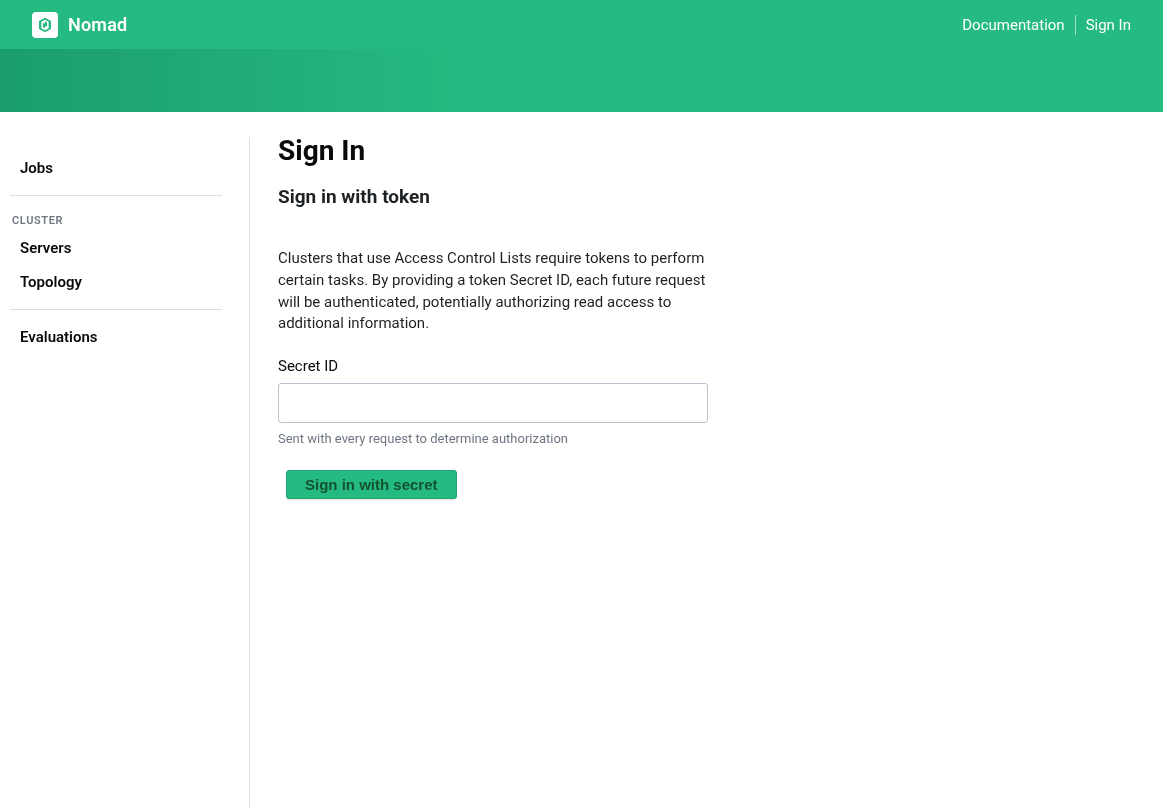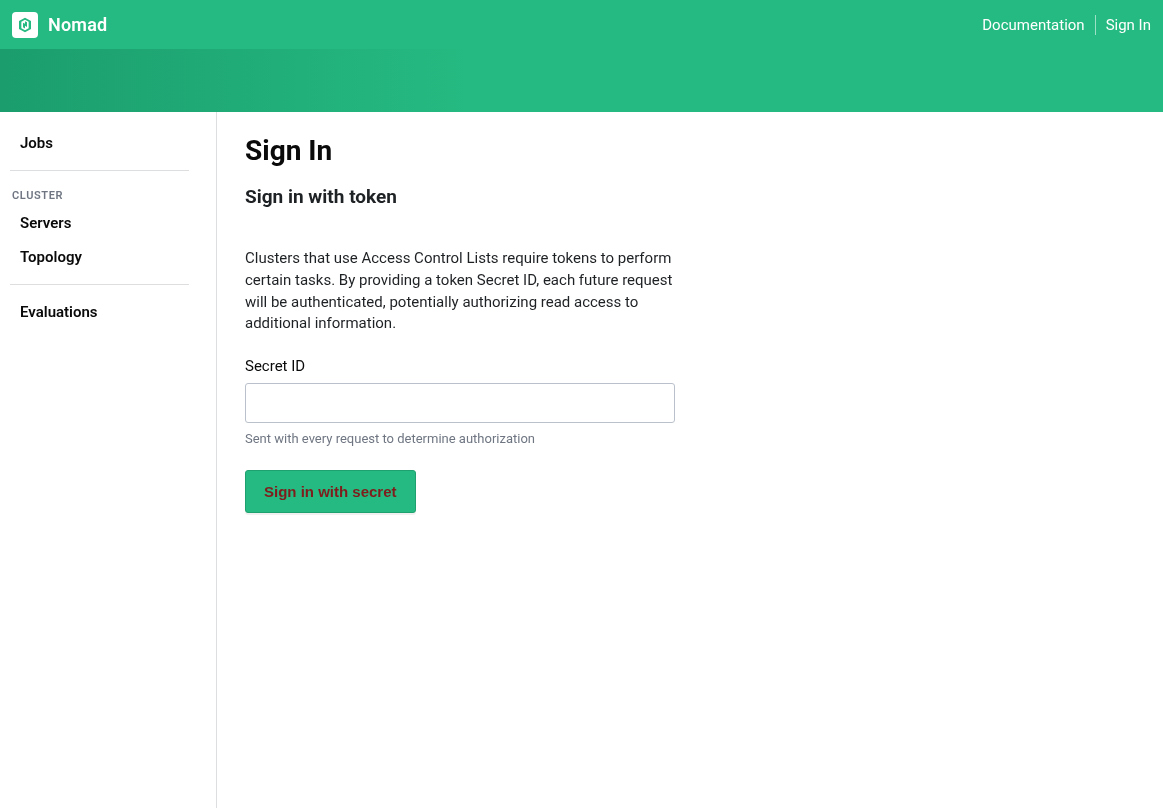--- a/index.html
+++ b/index.html
@@ -10,21 +10,21 @@
     color: #0a0a0a;
     font-size: 14px;
   }
 
   
   .topnav {
     height: 49px;
     background: #25ba81;
     display: flex;
     align-items: center;
-    padding: 0 12px;
+    padding: 0 32px;
     justify-content: space-between;
   }
   .brand {
     display: flex;
     align-items: center;
     gap: 10px;
     color: #fff;
     font-weight: 600;
     font-size: 18px;
     letter-spacing: .2px;
@@ -58,23 +58,24 @@
     background-image: linear-gradient(90deg, #1b9d6d, #25ba81 40%, #25ba81);
   }
 
   
   .body-wrap {
     display: flex;
     height: calc(100% - 112px);
   }
 
   .sidebar {
-    width: 217px;
+    width: 250px;
     border-right: 1px solid #dcdee0;
     padding: 14px 27px 0 10px;
+    margin-top: 25px;
   }
   .sidebar-item {
     display: block;
     padding: 8px 10px;
     font-weight: 600;
     font-size: 15px;
     color: #0a0a0a;
     cursor: pointer;
     border-radius: 2px;
   }
@@ -130,28 +131,29 @@
     letter-spacing: 2px;
   }
   .hint {
     font-size: 13px;
     color: #6f7682;
     margin-top: 8px;
   }
   .primary-btn {
     margin-top: 24px;
     background: #25ba81;
-    color: #7f1d1d;
-    font-weight: 600;
-    font-size: 15px;
-    padding: 12px 18px;
+    color: #14532d;
+    font-weight: 600;
+    font-size: 15px;
+    padding: 5px 18px;
     border: 1px solid #1fa06f;
     border-radius: 3px;
     cursor: pointer;
     box-shadow: 0 2px 0 rgba(0,0,0,.06);
+    margin-left: 8px;
   }
 </style>
 </head>
 <body>
 
 <div class="topnav">
   <div class="brand">
     <span class="brand-logo">
       <svg width="16" height="16" viewBox="0 0 24 24">
           <path fill="#25ba81" d="M12 1 3 6v12l9 5 9-5V6l-9-5zm0 3.2 5.5 3.1v9.4L12 19.8l-5.5-3.1V7.3L12 4.2z"></path>

